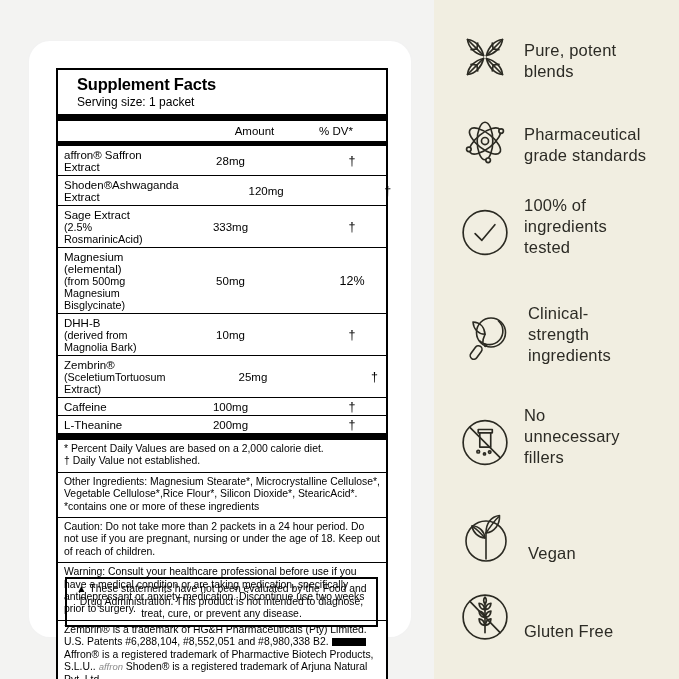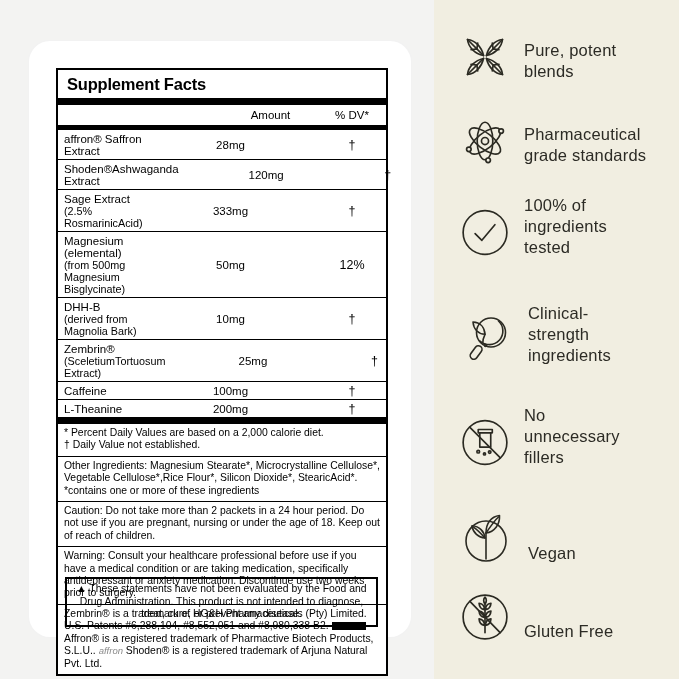--- a/index.html
+++ b/index.html
@@ -30,29 +30,29 @@
   
   .card{
     position:absolute;left:28px;top:40px;width:384px;height:598px;
     background:#ffffff;border-radius:22px;border:1px solid rgba(0,0,0,.05);
     box-sizing:border-box;
   }
   .sf-table{
     position:absolute;left:27px;top:27px;width:332px;
     border:2px solid #000;box-sizing:border-box;background:#fff;
   }
-  .sf-head{padding:5px 8px 4px 9px;}
+  .sf-head{padding:5px 8px 4px 19px;}
   .sf-title{font-size:16.5px;font-weight:bold;letter-spacing:-.2px;line-height:19px;}
   .sf-serving{font-size:12px;line-height:15px;margin-top:1px;}
   .bar-thick{height:7px;background:#000;}
   .bar-med{height:4px;background:#000;}
   .sf-cols,.sf-row{
     display:grid;grid-template-columns:1fr 95px 68px;align-items:center;
   }
-  .sf-cols{font-size:11.5px;padding:4px 0;}
+  .sf-cols{font-size:11.5px;padding:4px 16px;}
   .sf-cols .c2,.sf-row .c2{text-align:center;}
   .sf-cols .c3,.sf-row .c3{text-align:center;}
   .sf-row{border-top:1px solid #000;padding:2.5px 0;font-size:11.5px;line-height:12px;gap:40px;}
   .sf-row:first-of-type{border-top:none;}
   .sf-name{padding-left:6px;}
   .sf-sub{display:block;font-size:10.8px;}
   .sf-dv{font-size:12.5px;}
   .fn{border-top:1px solid #000;font-size:10.4px;line-height:12.4px;padding:3px 6px 4px 6px;}
   .fn.first{border-top:none;}
   .redact-bar{display:inline-block;width:34px;height:8px;background:#000;vertical-align:-1px;}
@@ -64,20 +64,21 @@
   }
 </style>
 </head>
 <body>
 
 <div class="card">
 
   <div class="sf-table">
     <div class="sf-head">
       <div class="sf-title">Supplement Facts</div>
+      <div class="sf-serving">Serving size: 1 packet</div>
     </div>
     <div class="bar-thick"></div>
     <div class="sf-cols">
       <div class="c1"></div>
       <div class="c2">Amount</div>
       <div class="c3">% DV*</div>
     </div>
     <div class="bar-med"></div>
 
     <div class="sf-row">

